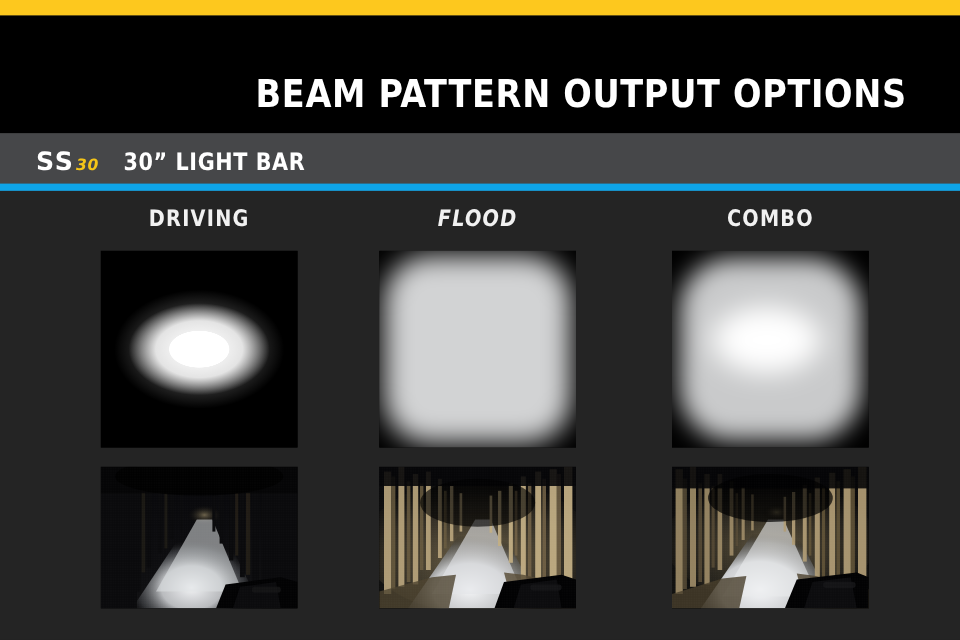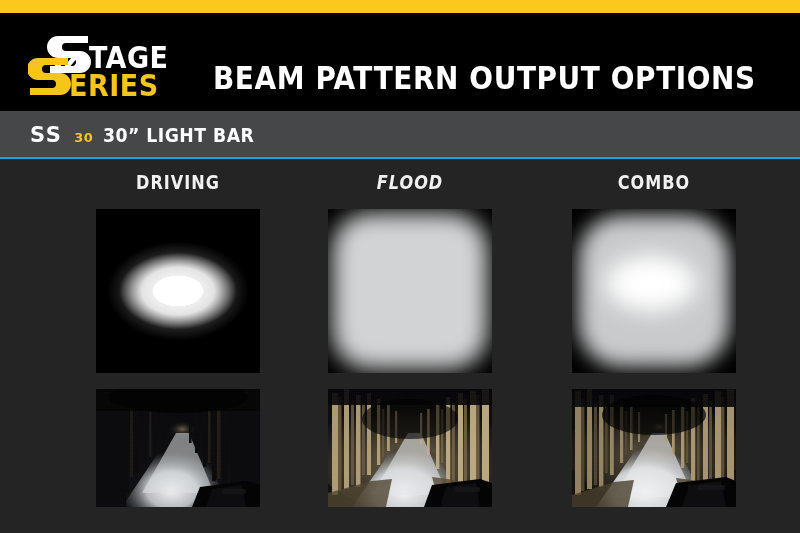--- a/index.html
+++ b/index.html
@@ -40,48 +40,48 @@
     line-height:1;
     transform:scaleX(0.97);
     transform-origin:left center;
     white-space:nowrap;
   }
 
   
   .subbar {
     position:absolute; left:0; top:111px; width:800px; height:48px;
     background:#464749;
-    border-bottom:2px solid #0ea5e9;
+    border-bottom:6px solid #0ea5e9;
   }
   .model-badge {
     position:absolute; left:30px; top:12px;
     height:24px;
     display:flex; align-items:baseline;
     font-family:"DejaVu Sans","Liberation Sans", sans-serif;
     font-weight:700;
     letter-spacing:1px;
   }
   .model-badge .ss {
     color:#ffffff; font-size:21px; letter-spacing:1.5px;
   }
   .model-badge .num {
-    color:#f5c518; font-size:13px; letter-spacing:0.5px; margin-left:12px;
+    color:#f5c518; font-size:13px; letter-spacing:0.5px; margin-left:1px;font-style:italic;
   }
   .subbar-title {
     position:absolute; left:103px; top:12px;
     color:#ffffff;
     font-family:"DejaVu Sans Condensed","Liberation Sans", sans-serif;
     font-size:20px; font-weight:700; letter-spacing:0.5px;
     transform:scaleX(0.96); transform-origin:left center;
     white-space:nowrap;
   }
 
   
   .content {
-    position:absolute; left:0; top:159px; width:689px; height:374px;margin-left:12px;
+    position:absolute; left:0; top:159px; width:689px; height:374px;
   }
   .column {
     position:absolute; top:0; width:168px;
   }
   .col-1 { left:82px; }
   .col-2 { left:314px;font-style:italic; }
   .col-3 { left:558px; }
 
   .col-label {
     text-align:center;
@@ -154,38 +154,20 @@
       repeating-linear-gradient(90deg, rgba(255,255,255,.05) 0 1px, rgba(0,0,0,0) 1px 2px);
   }
 </style>
 </head>
 <body>
 
 <div class="accent-bar"></div>
 
 <div class="header">
 
-  <div class="logo">
-    <svg viewBox="0 0 160 72" width="160" height="72" aria-hidden="true">
-
-      <path d="M30 8 h30 v7 h-22 a4 4 0 0 0 0 8 h14 a11 11 0 0 1 0 22 h-30 v-7 h22 a4 4 0 0 0 0 -8 h-14 a11 11 0 0 1 0 -22 z" fill="#ffffff"></path>
-
-      <g fill="#ffffff">
-        <polygon points="24,41 34,29 40,29 30,41"></polygon>
-        <polygon points="34,41 44,29 50,29 40,41"></polygon>
-        <polygon points="44,41 54,29 60,29 50,41"></polygon>
-      </g>
-
-      <path d="M10 30 h30 v7 h-22 a4 4 0 0 0 0 8 h14 a11 11 0 0 1 0 22 h-30 v-7 h22 a4 4 0 0 0 0 -8 h-14 a11 11 0 0 1 0 -22 z" fill="#f5c518"></path>
-
-      <text x="61" y="40" fill="#ffffff" font-family="DejaVu Sans Condensed, Liberation Sans, sans-serif" font-size="30" font-weight="700" letter-spacing="0.5">TAGE</text>
-
-      <text x="41" y="68" fill="#f5c518" font-family="DejaVu Sans Condensed, Liberation Sans, sans-serif" font-size="30" font-weight="700" letter-spacing="0.5">ERIES</text>
-    </svg>
-  </div>
 
   <div class="main-title">BEAM PATTERN OUTPUT OPTIONS</div>
 </div>
 
 <div class="subbar">
   <div class="model-badge">
     <span class="ss">SS</span>
       <span class="num">30</span>
   </div>
   <div class="subbar-title">30” LIGHT BAR</div>

